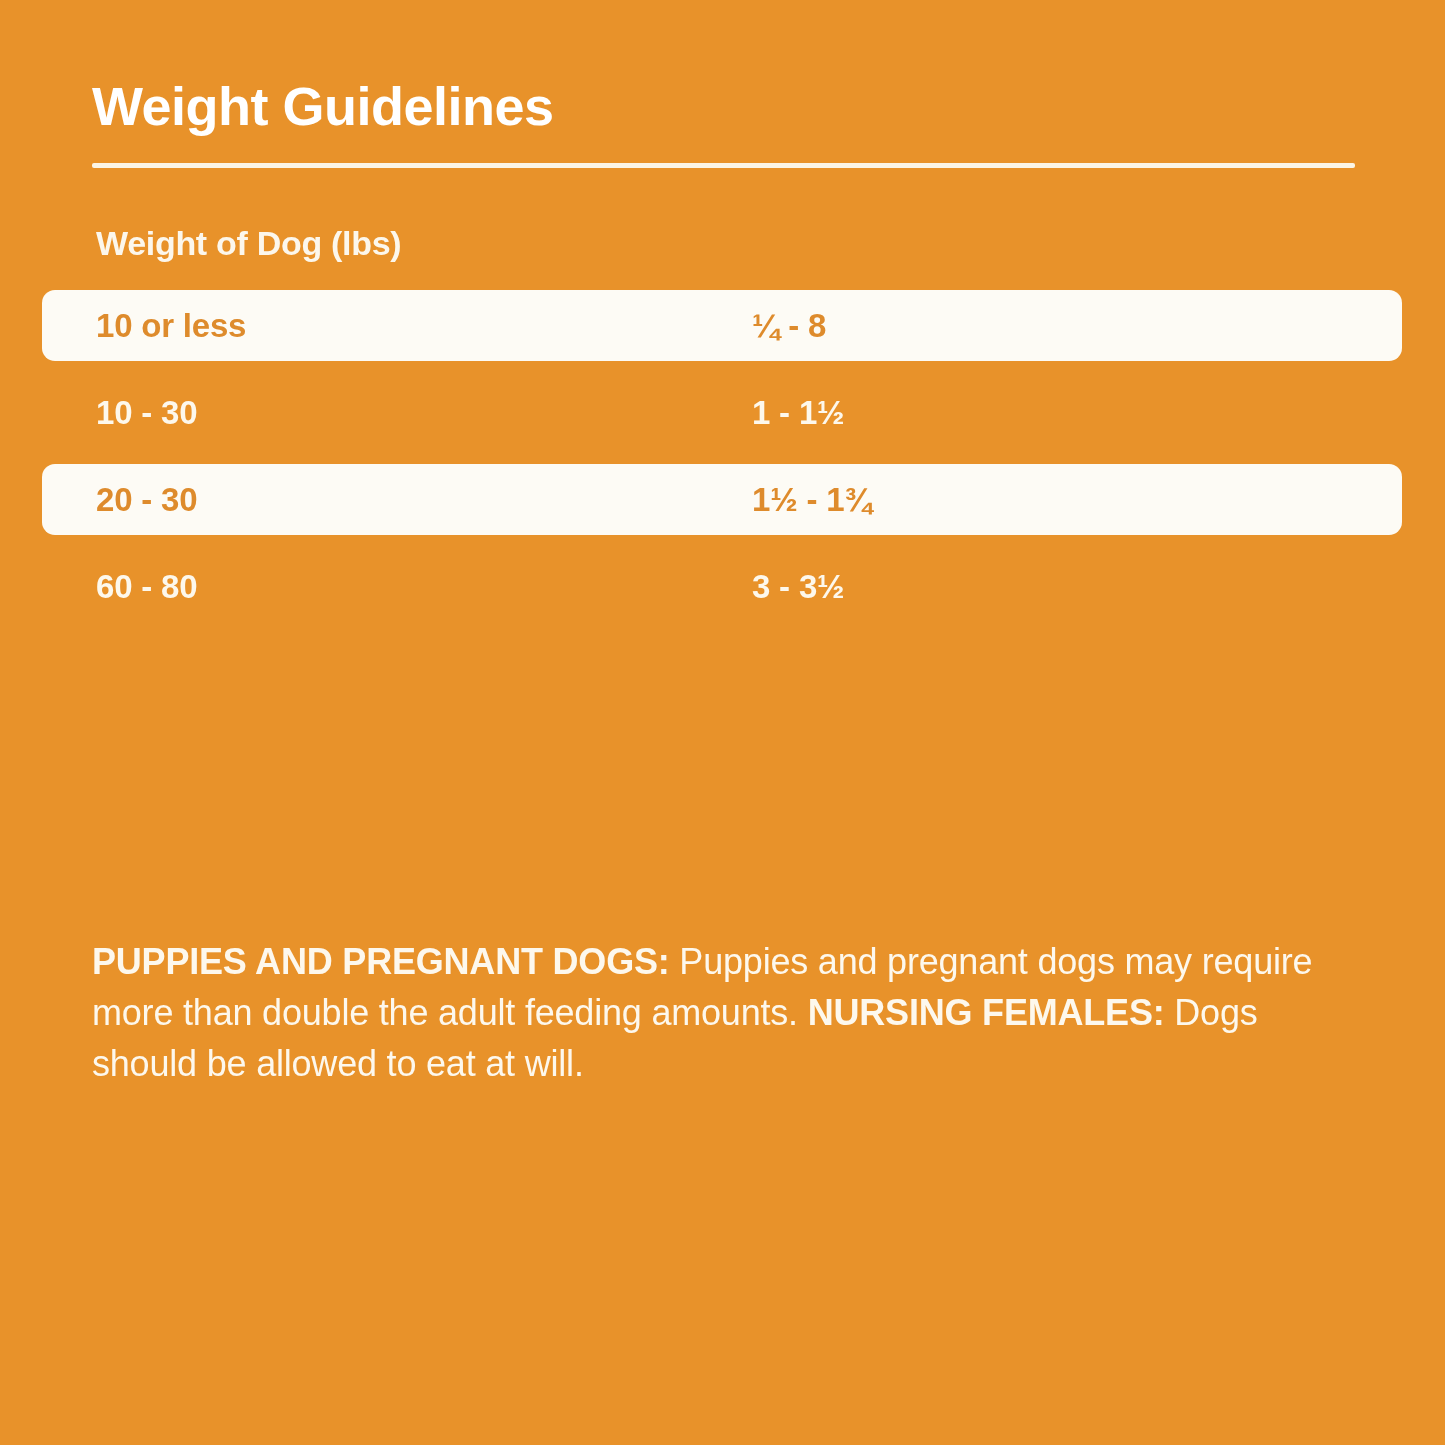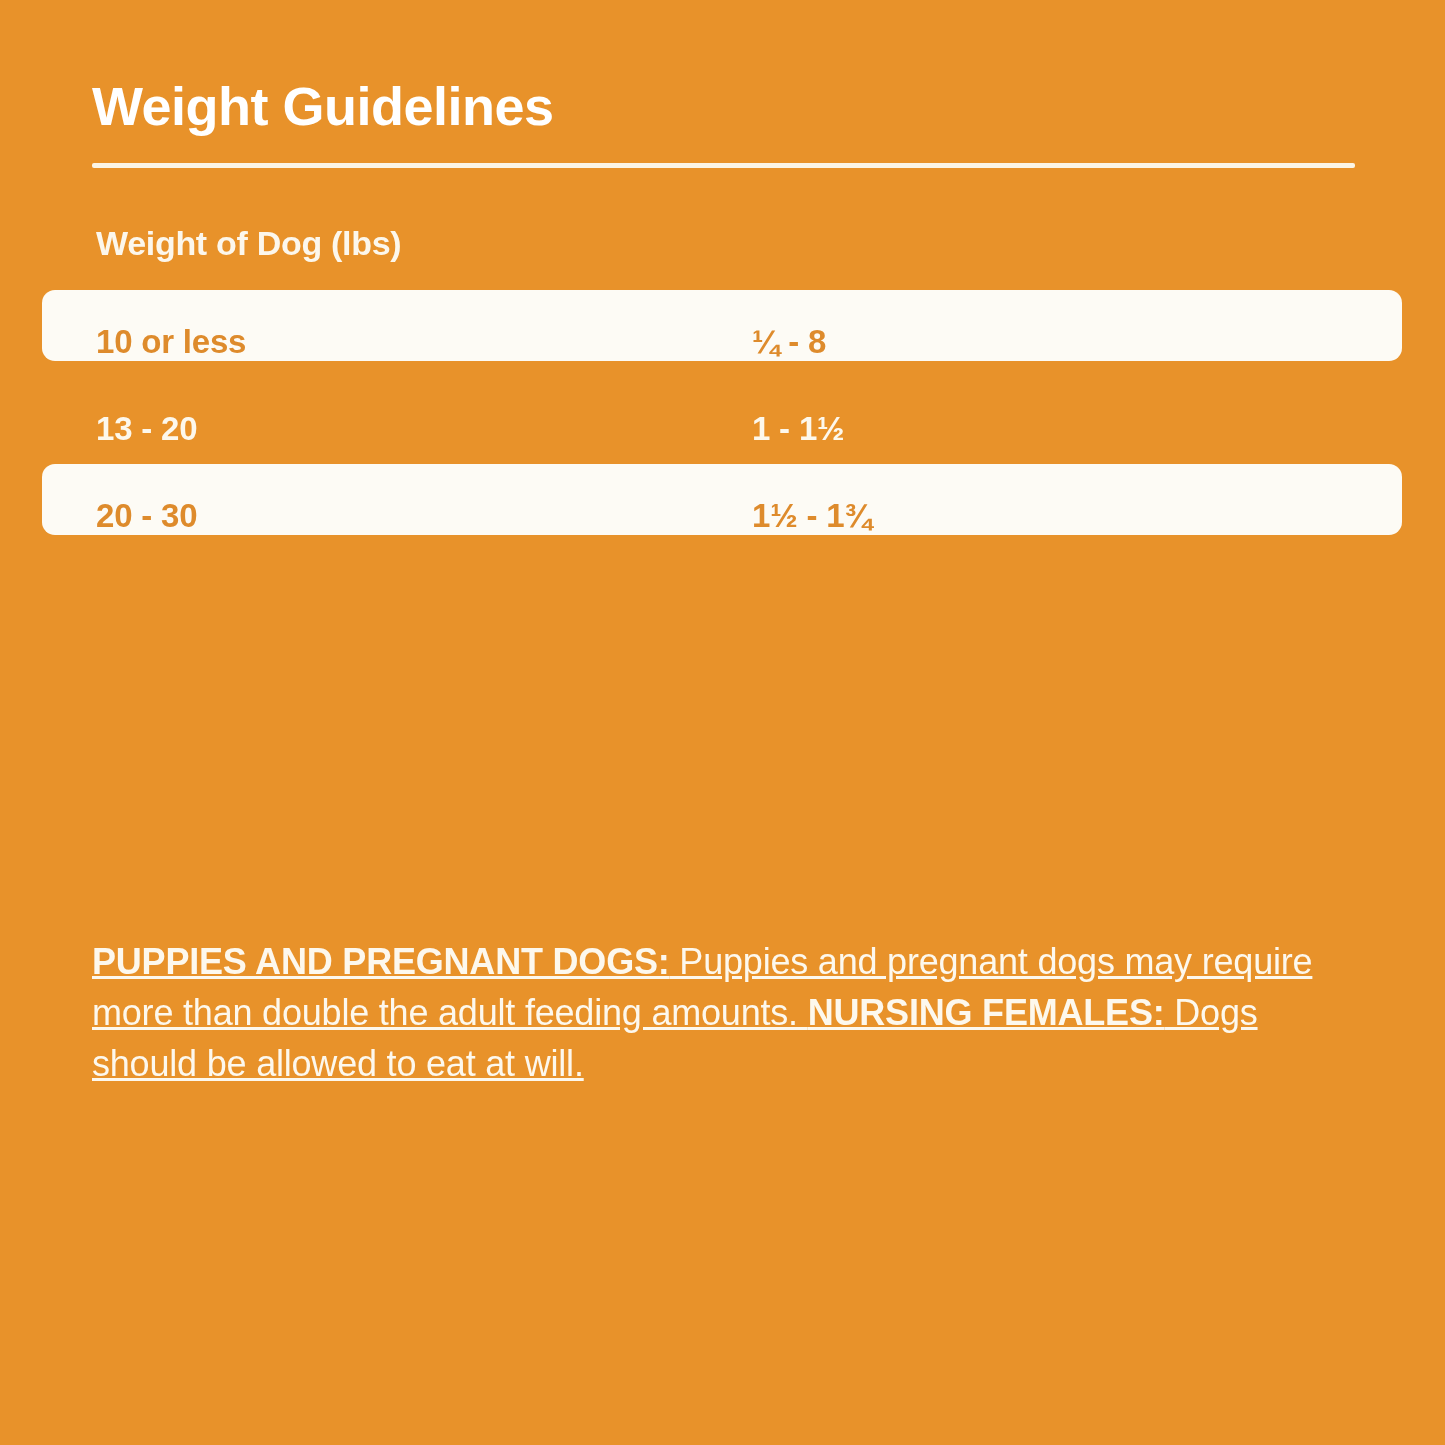--- a/index.html
+++ b/index.html
@@ -91,40 +91,38 @@
   }
 
   .cell {
     position: absolute;
     top: 50%;
     transform: translateY(-50%);
     font-size: 33px;
     font-weight: 600;
     letter-spacing: -0.2px;
     white-space: nowrap;
-    margin-top: 16px;
   }
   .cell.c1 { left: 54px; }
   .cell.c2 { left: 710px; }
 
   .row.white .cell { color: #DE8B2C; }
   .row.plain .cell { color: #FDF8EC; }
 
   
   .footnote {
     position: absolute;
     left: 92px;
     top: 936px;
     width: 1268px;
     font-size: 36px;
     line-height: 51px;
     color: #FDF8ED;
     font-weight: 400;
     letter-spacing: -0.2px;
-    text-decoration: underline;
   }
   .footnote b {
     font-weight: 700;
   }
 </style>
 </head>
 <body>
 
 <div class="panel">
 
@@ -137,30 +135,34 @@
   </div>
 
   <div class="table">
 
     <div class="row white">
       <div class="cell c1">10 or less</div>
       <div class="cell c2">¼ - 8</div>
     </div>
 
     <div class="row plain">
-      <div class="cell c1">13 - 20</div>
+      <div class="cell c1">10 - 30</div>
       <div class="cell c2">1 - 1½</div>
     </div>
 
     <div class="row white">
       <div class="cell c1">20 - 30</div>
       <div class="cell c2">1½ - 1¾</div>
     </div>
 
 
 
+    <div class="row plain">
+      <div class="cell c1">60 - 80</div>
+      <div class="cell c2">3 - 3½</div>
+    </div>
 
 
   </div>
 
   <div class="footnote"><b>PUPPIES AND PREGNANT DOGS:</b><span> Puppies and pregnant dogs may require more than double the adult feeding amounts. </span><b>NURSING FEMALES:</b><span> Dogs should be allowed to eat at will.</span></div>
 
 </div>
 
 </body></html>

